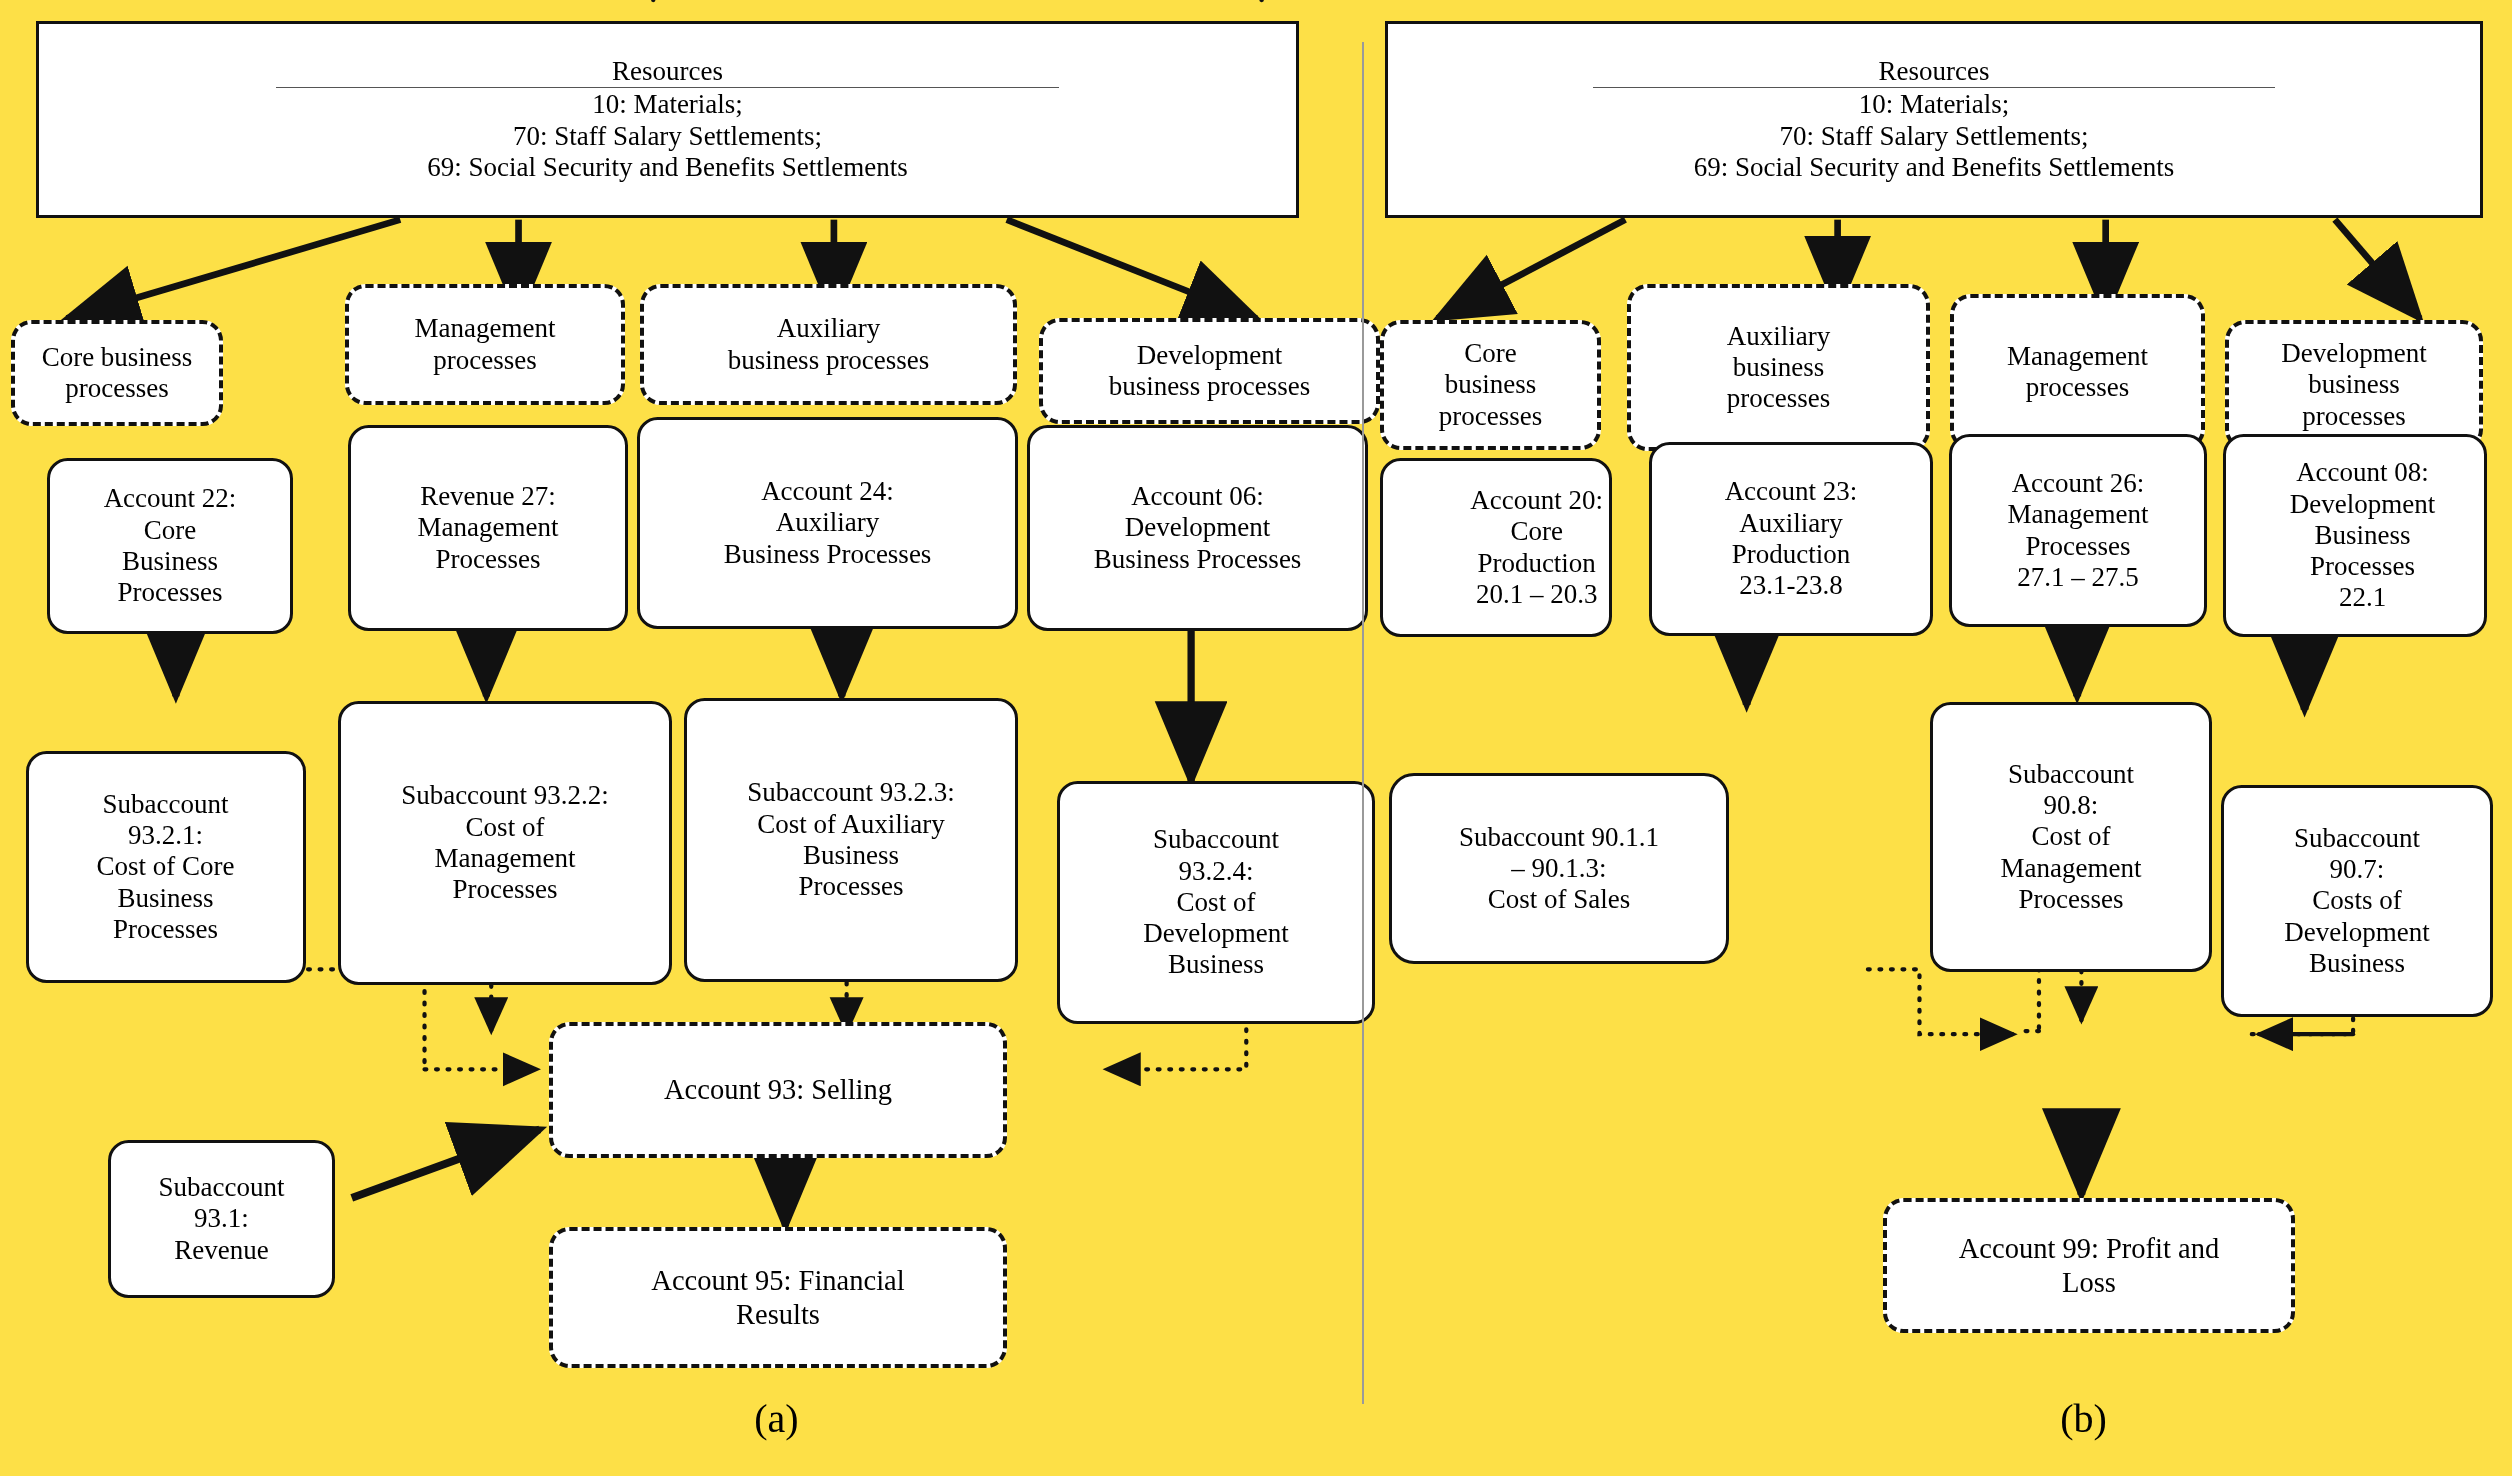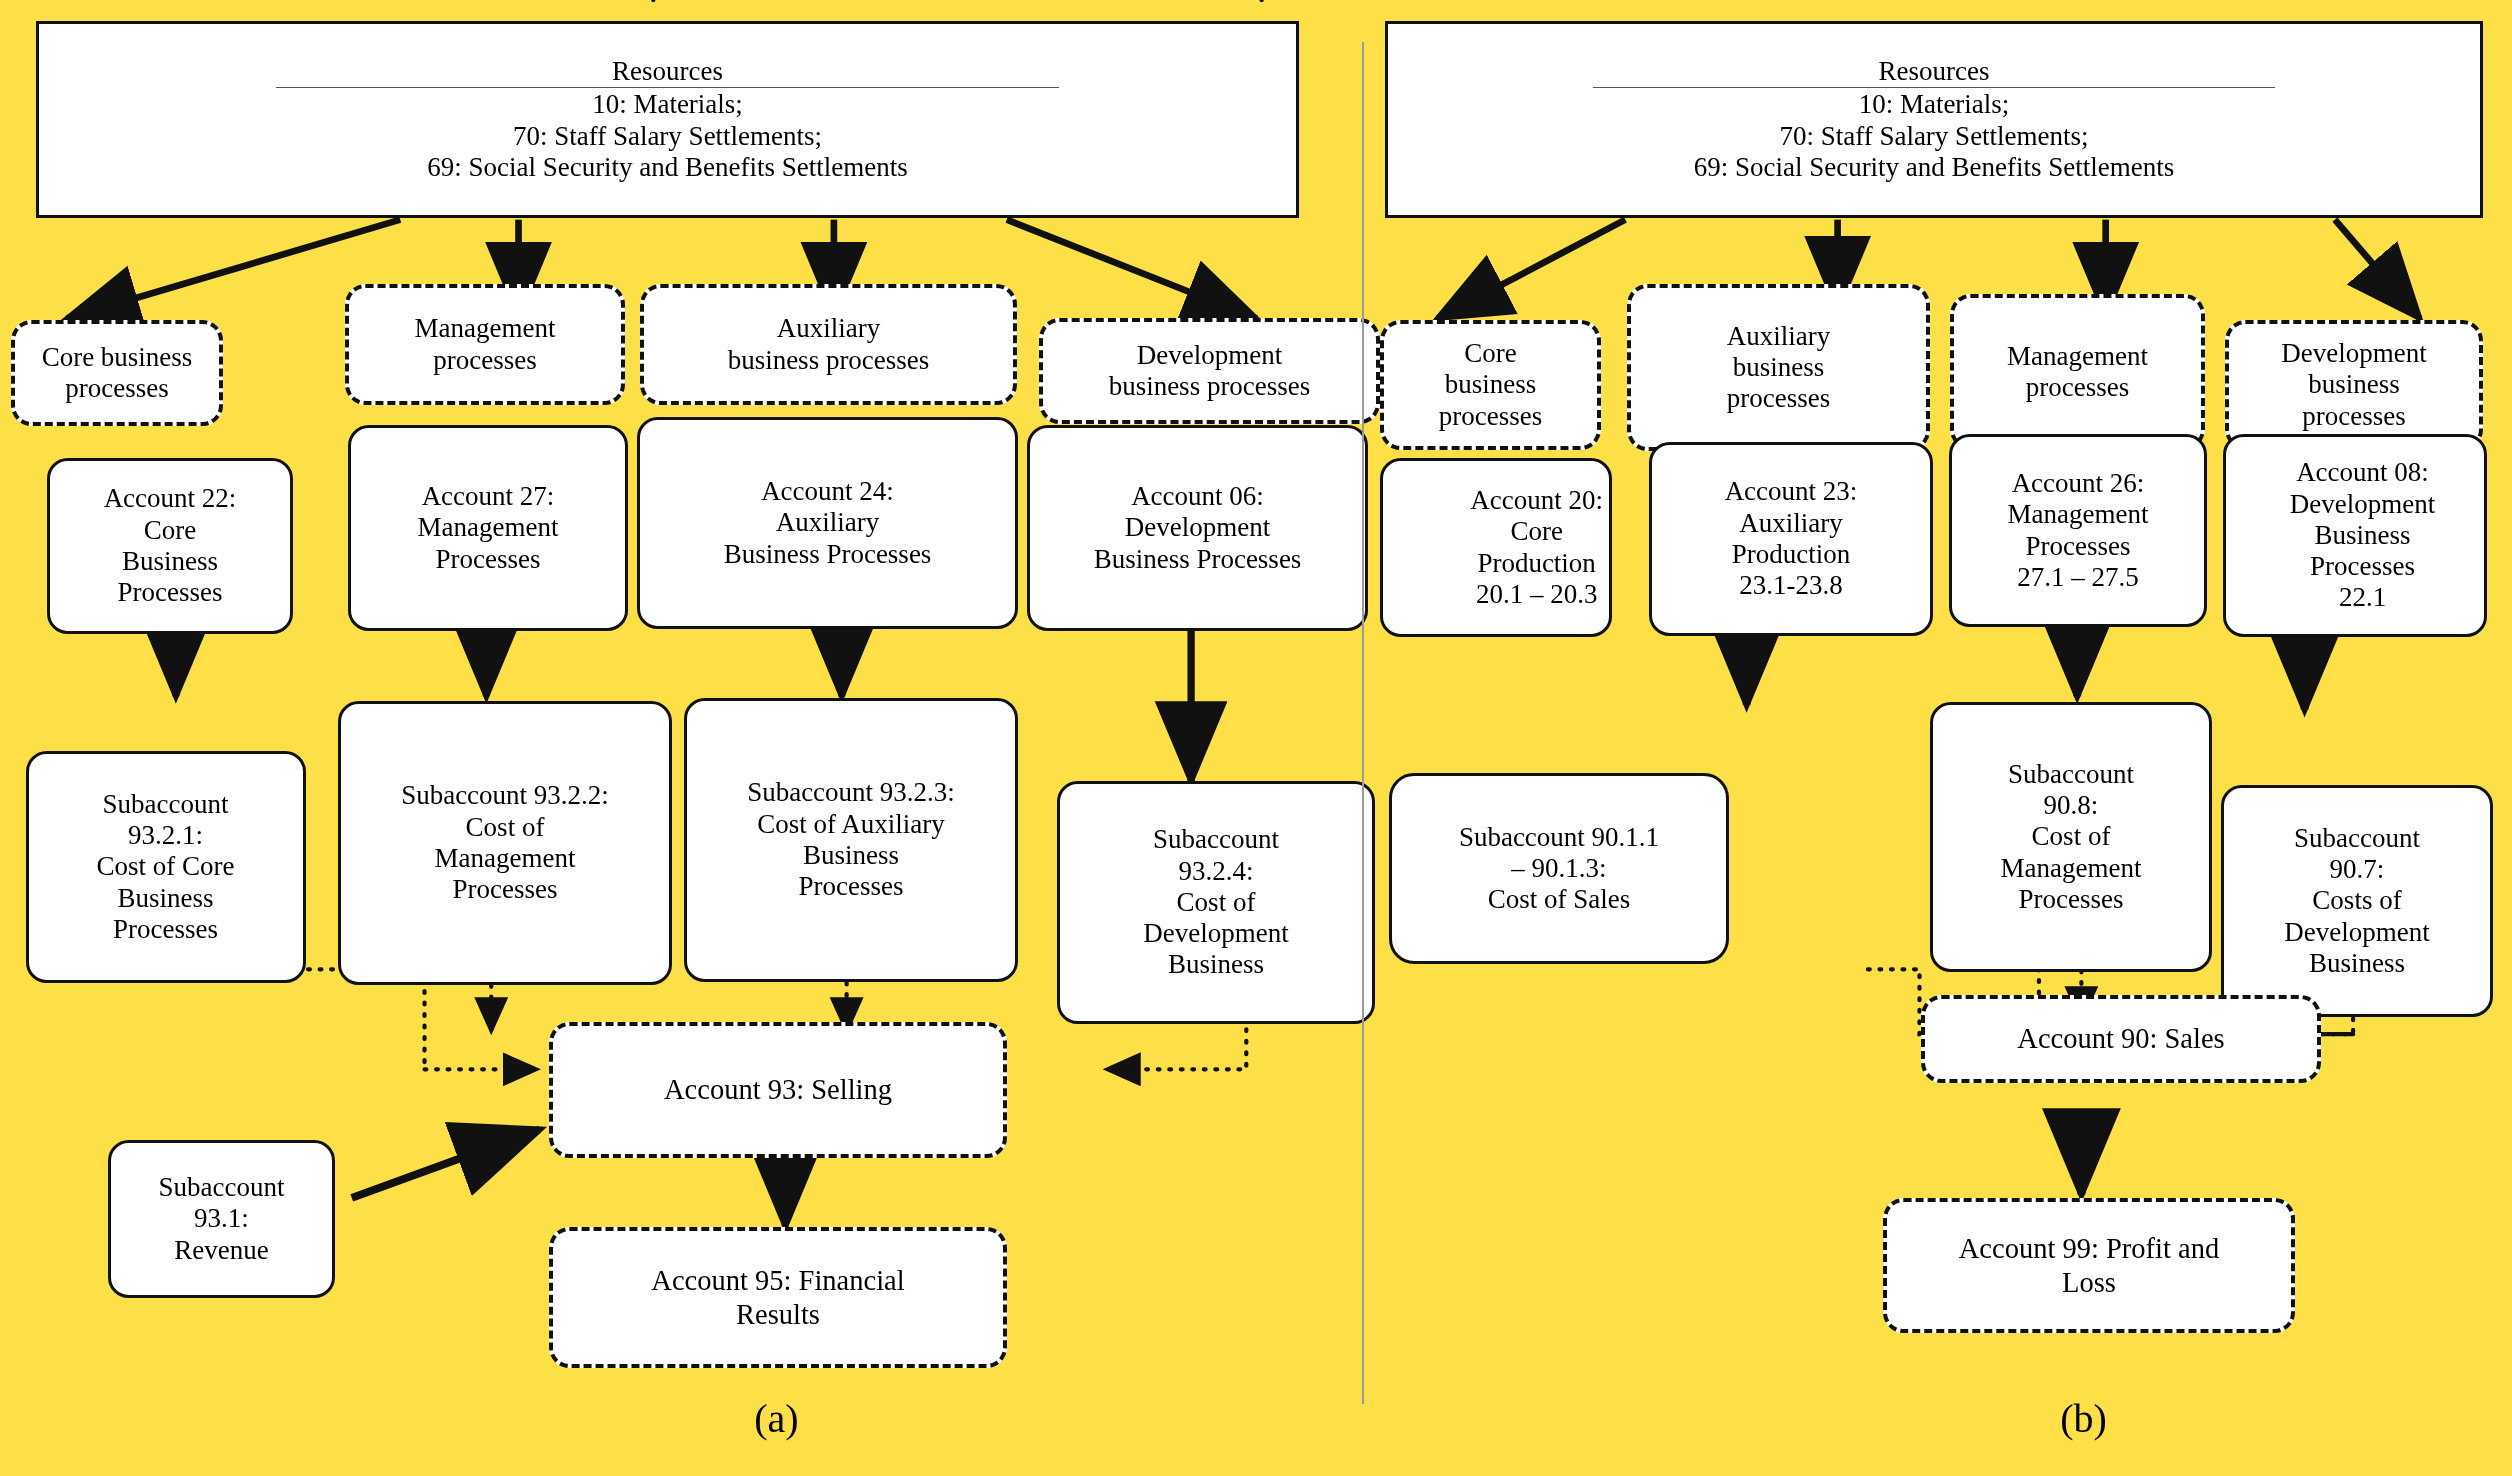--- a/index.html
+++ b/index.html
@@ -127,21 +127,21 @@
 business processes</span>
   </div>
 
   <div class="node solid" style="left:47px;top:458px;width:246px;height:176px;font-size:27px;white-space:pre-line;">
     <span>Account 22:
 Core
 Business
 Processes</span>
   </div>
   <div class="node solid" style="left:348px;top:425px;width:280px;height:206px;font-size:27px;white-space:pre-line;">
-    <span>Account 27:
+    <span>Revenue 27:
 Management
 Processes</span>
   </div>
   <div class="node solid" style="left:637px;top:417px;width:381px;height:212px;font-size:27px;white-space:pre-line;">
     <span>Account 24:
 Auxiliary
 Business Processes</span>
   </div>
   <div class="node solid" style="left:1027px;top:425px;width:341px;height:206px;font-size:27px;white-space:pre-line;">
     <span>Account 06:
@@ -263,23 +263,20 @@
 Processes</span>
   </div>
   <div class="node solid" style="left:2221px;top:785px;width:272px;height:232px;font-size:27px;white-space:pre-line;">
     <span>Subaccount
 90.7:
 Costs of
 Development
 Business</span>
   </div>
 
-  <div class="node dashed" style="left:1921px;top:995px;width:400px;height:88px;font-size:28.5px;white-space:pre-line;">
-    <span>Account 90: Sales</span>
-  </div>
 
   <div class="node dashed" style="left:1883px;top:1198px;width:412px;height:135px;font-size:28.5px;white-space:pre-line;">
     <span>Account 99: Profit and
 Loss</span>
   </div>
 
   <div class="caption" style="left:1950px;top:1395px;width:267px;">(b)</div>
 
 </div>
 

